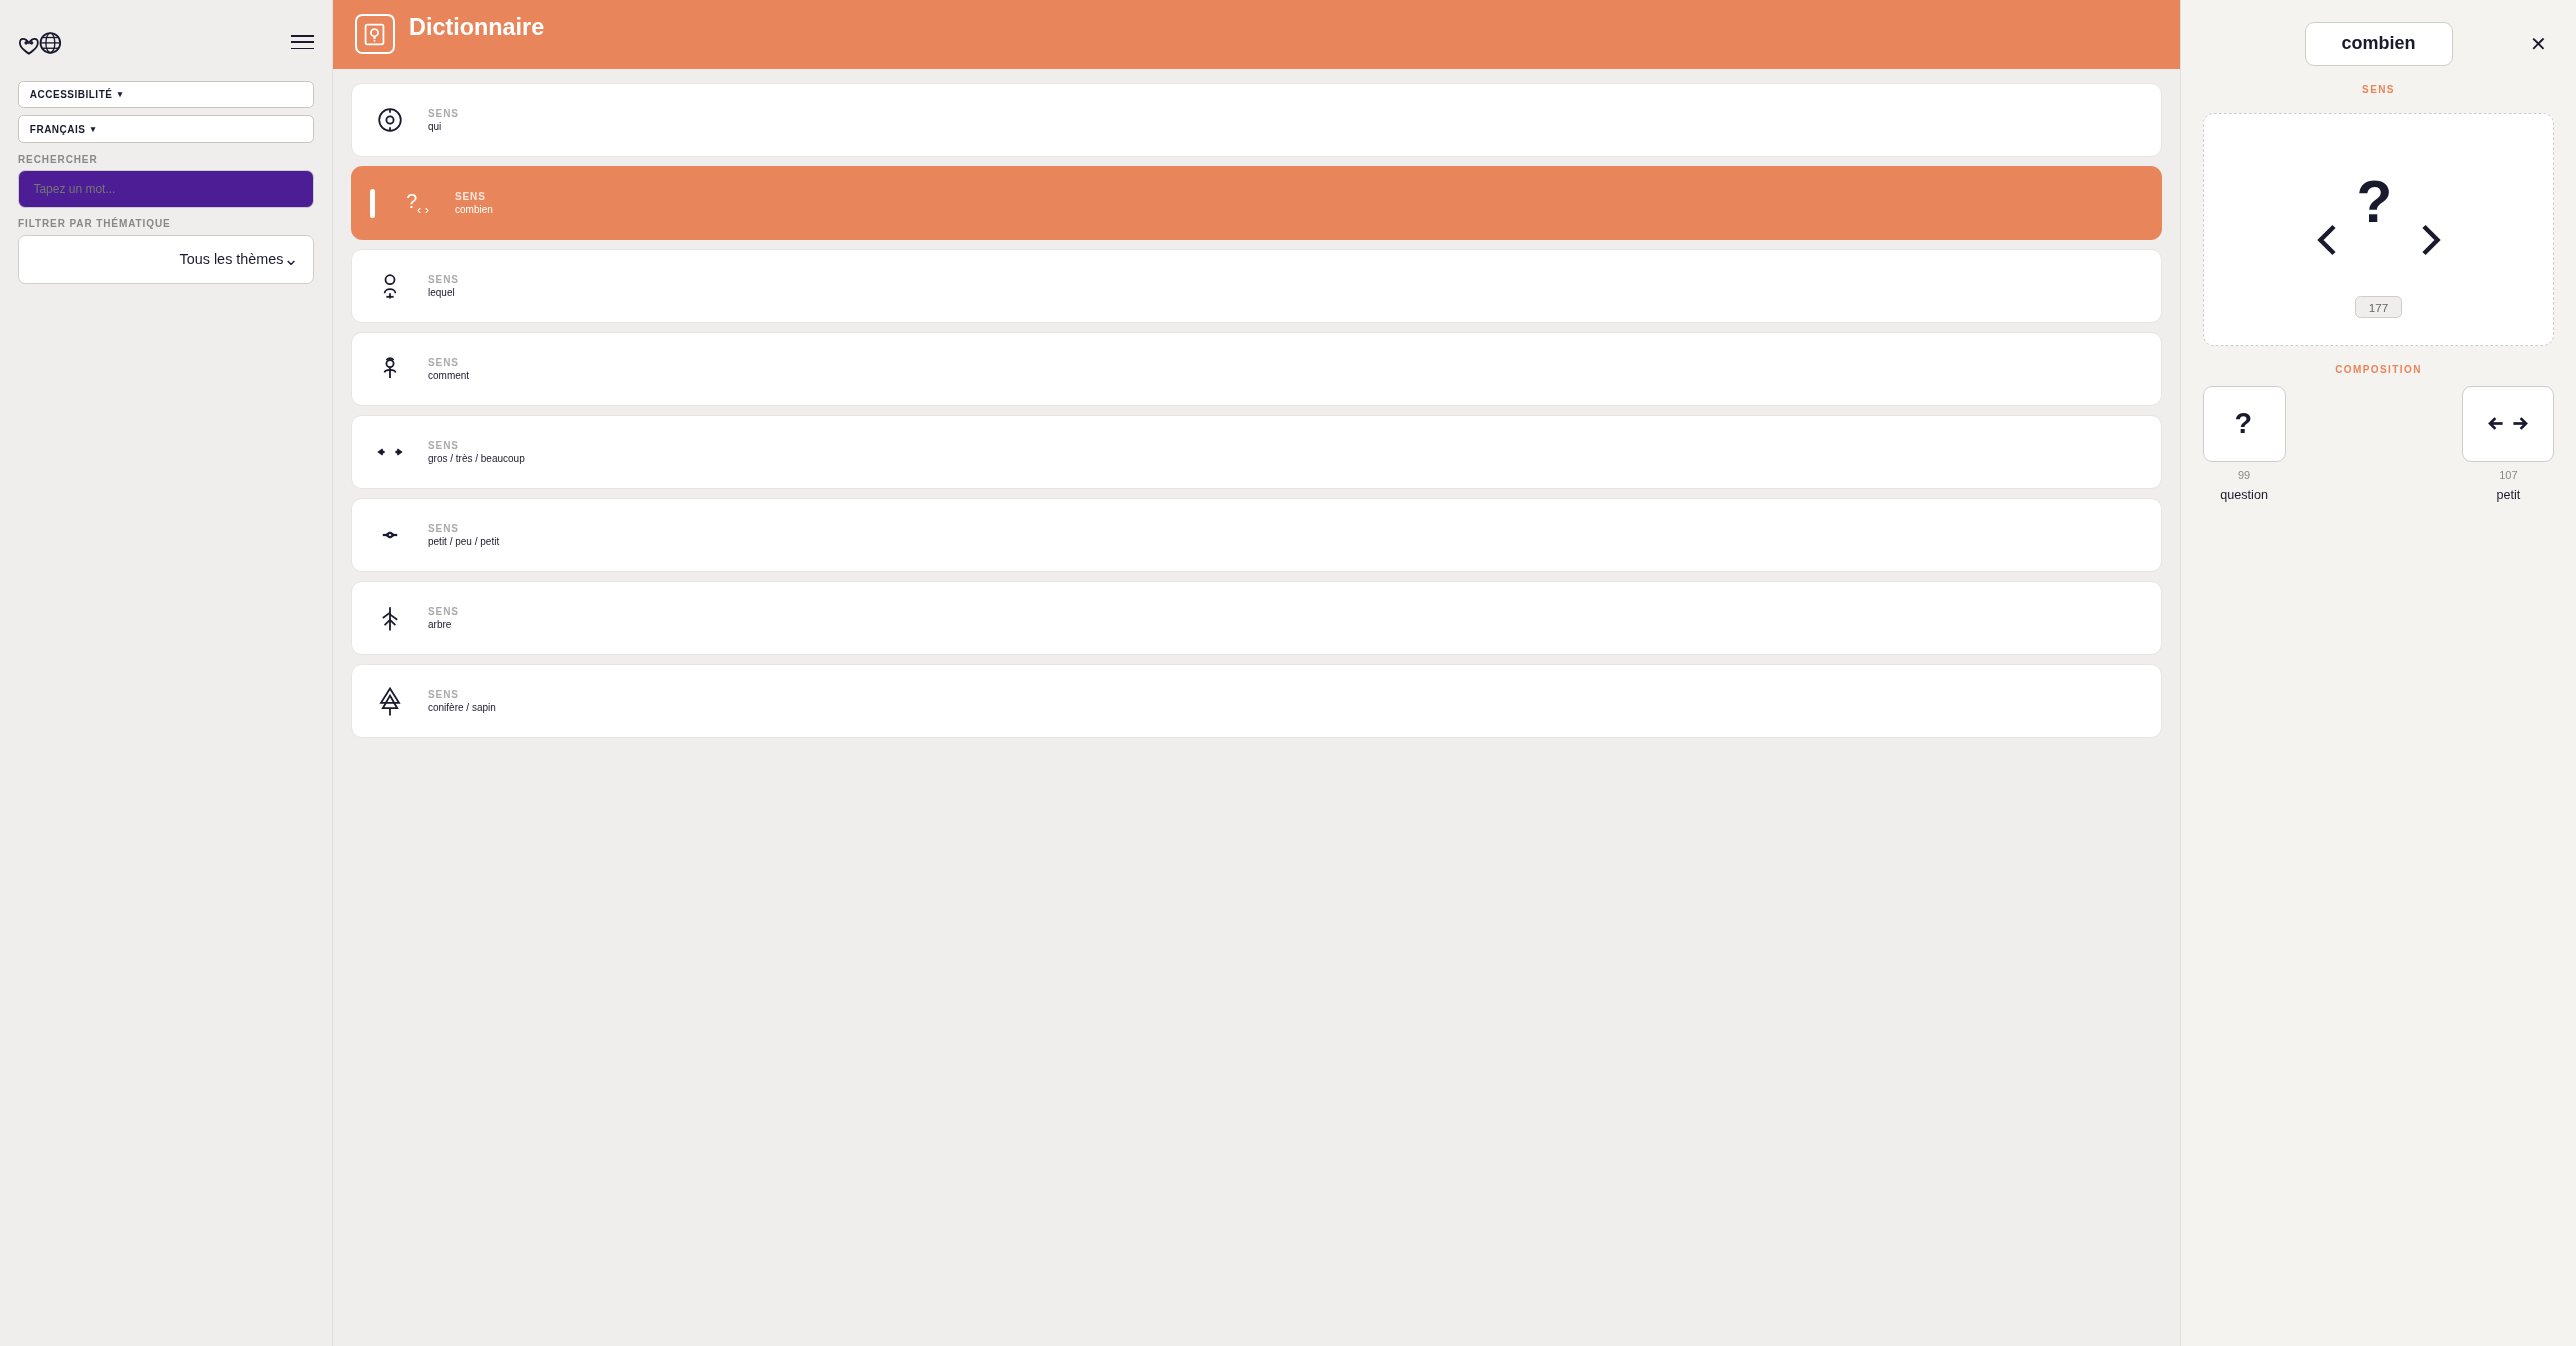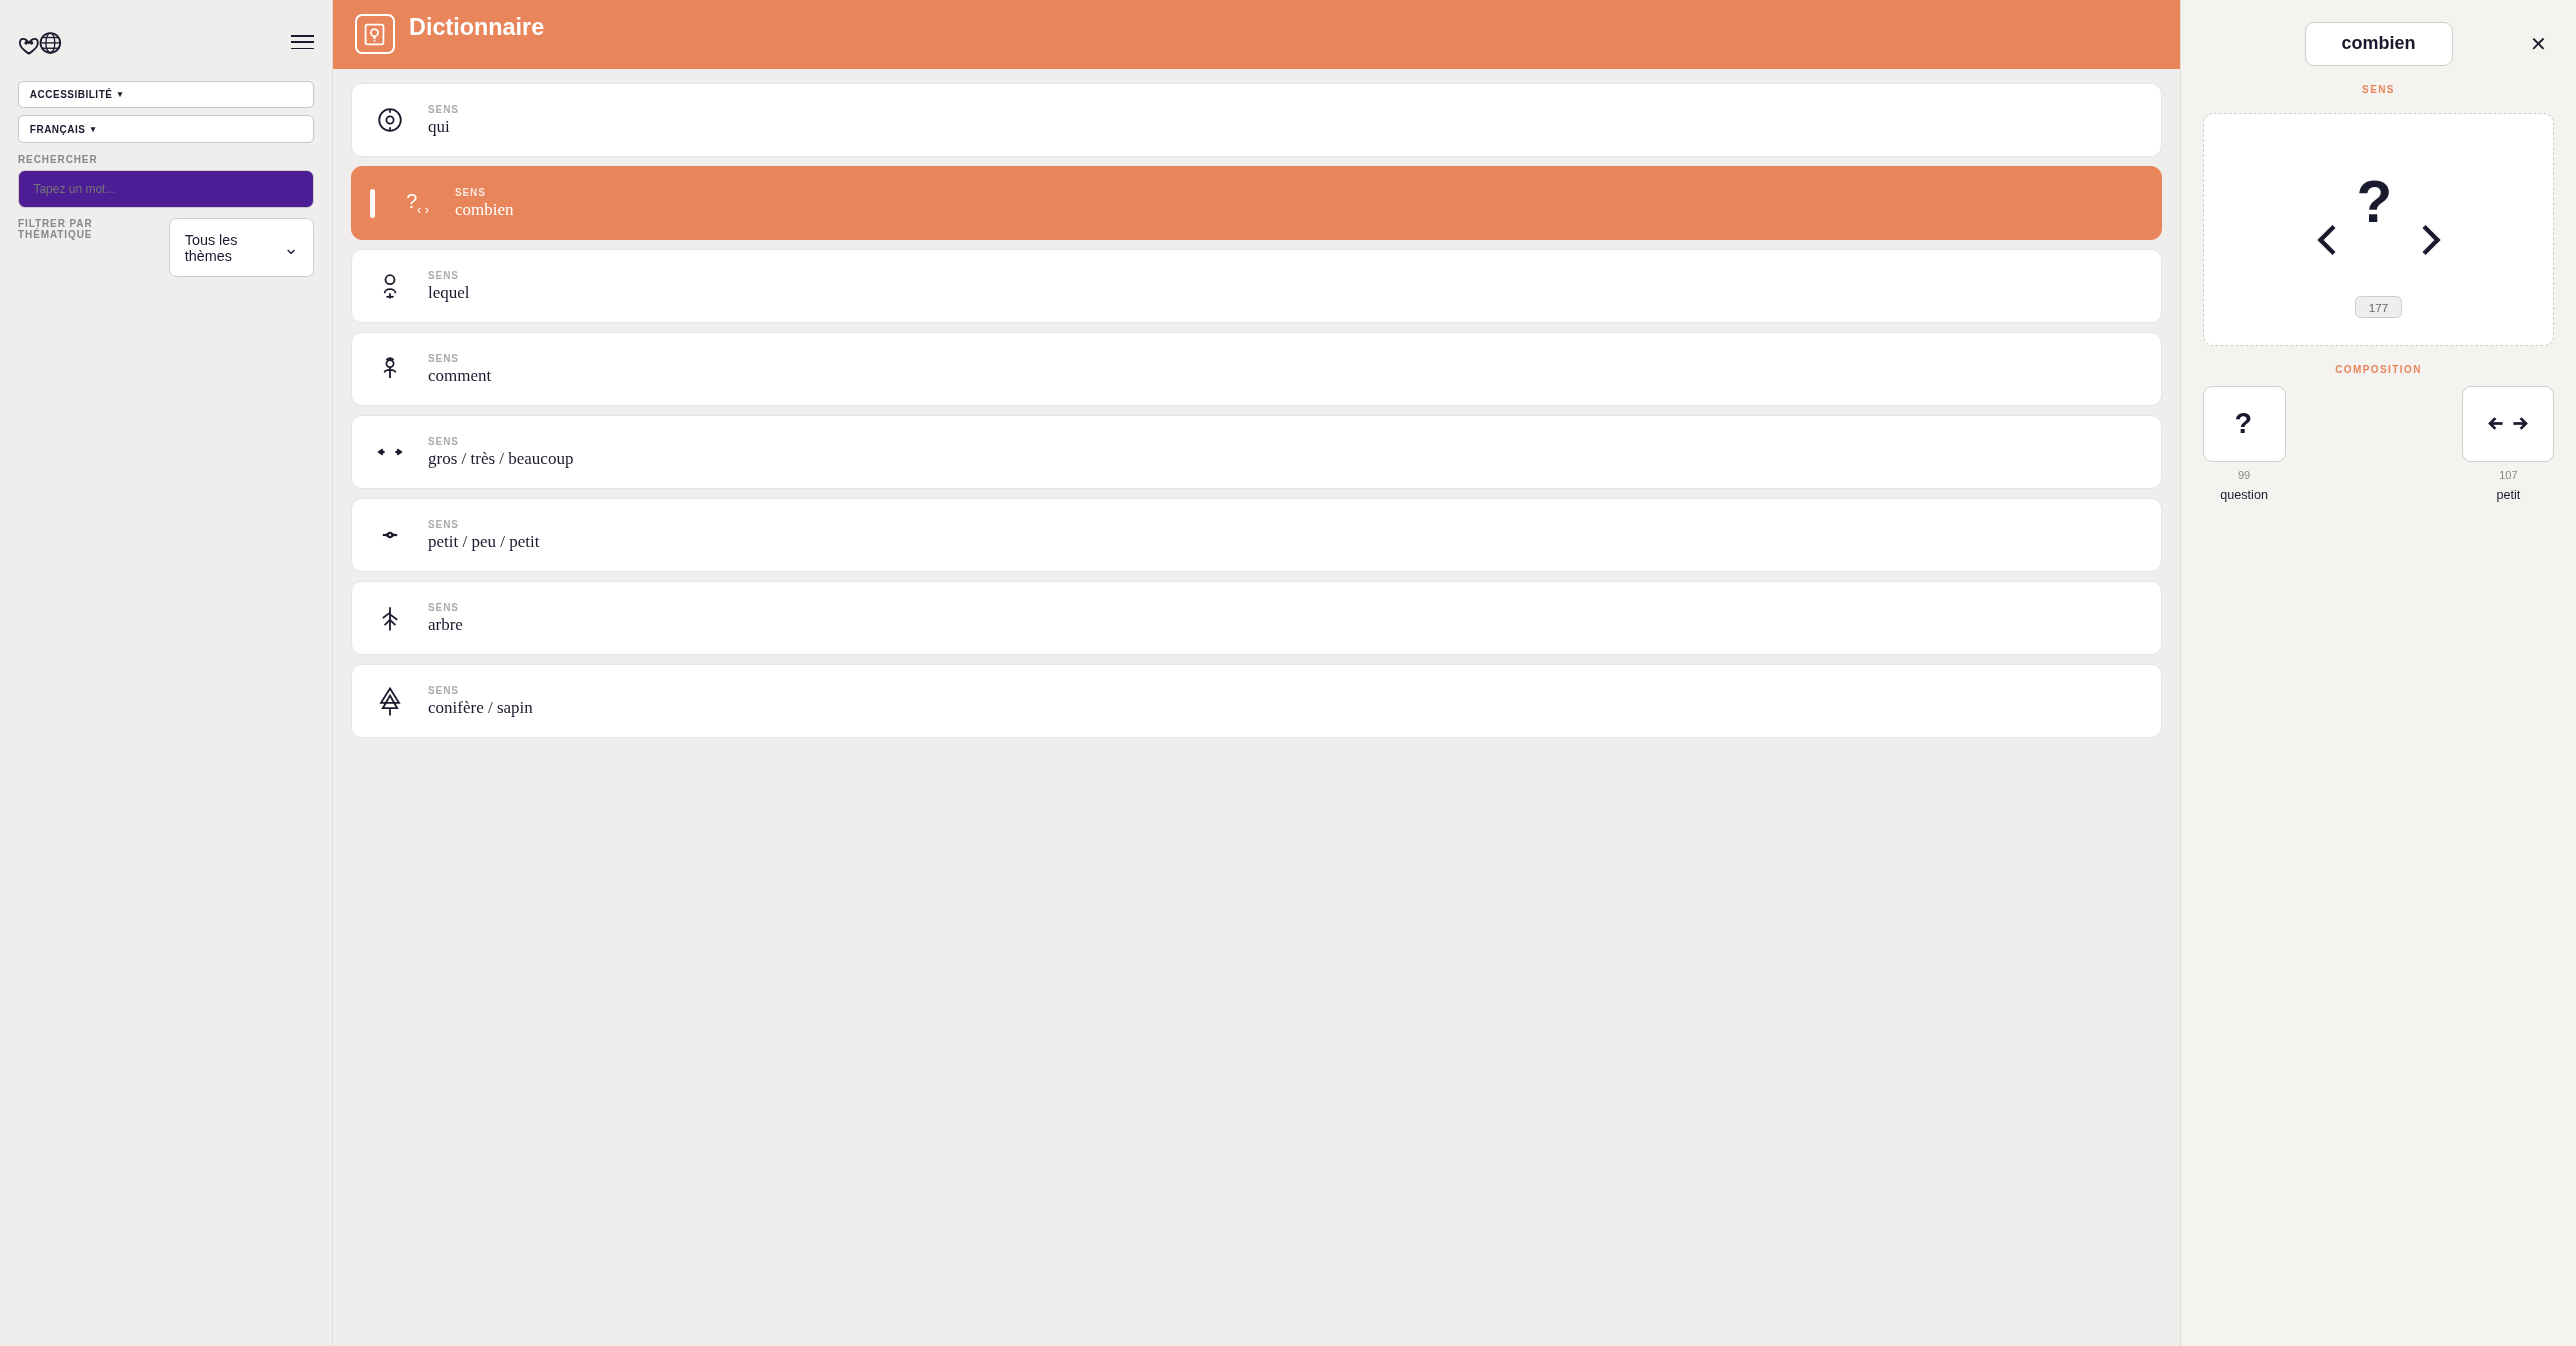--- a/index.html
+++ b/index.html
@@ -101,21 +101,21 @@
       border: 1.4px solid #d0cdc9;
       border-radius: 7.2px;
       background: #4c1d95;
       font-size: 12px;
       color: #aaa;
       outline: none;
     }
 
     .filter-section {
       display: flex;
-      flex-direction: row;
+      flex-direction: column;
       gap: 5.4px;
     }
 
     .filter-dropdown {
       display: flex;
       align-items: center;
       justify-content: flex-end;
       padding: 12.6px 14.4px;
       border: 1.4px solid #d0cdc9;
       border-radius: 7.2px;
@@ -211,24 +211,23 @@
       letter-spacing: 0.9px;
       color: #aaa;
       text-transform: uppercase;
     }
 
     .word-card.active .card-label {
       color: rgba(255,255,255,0.8);
     }
 
     .word-card .card-word {
-      font-size: 17px;
+      font-size: 10px;
       font-weight: 500;
       color: #1a1a2e;
-      font-family: Liberation Serif, serif;
     }
 
     .word-card.active .card-word {
       color: white;
     }
 
     .active-indicator {
       width: 5.4px;
       height: 29px;
       background: white;

